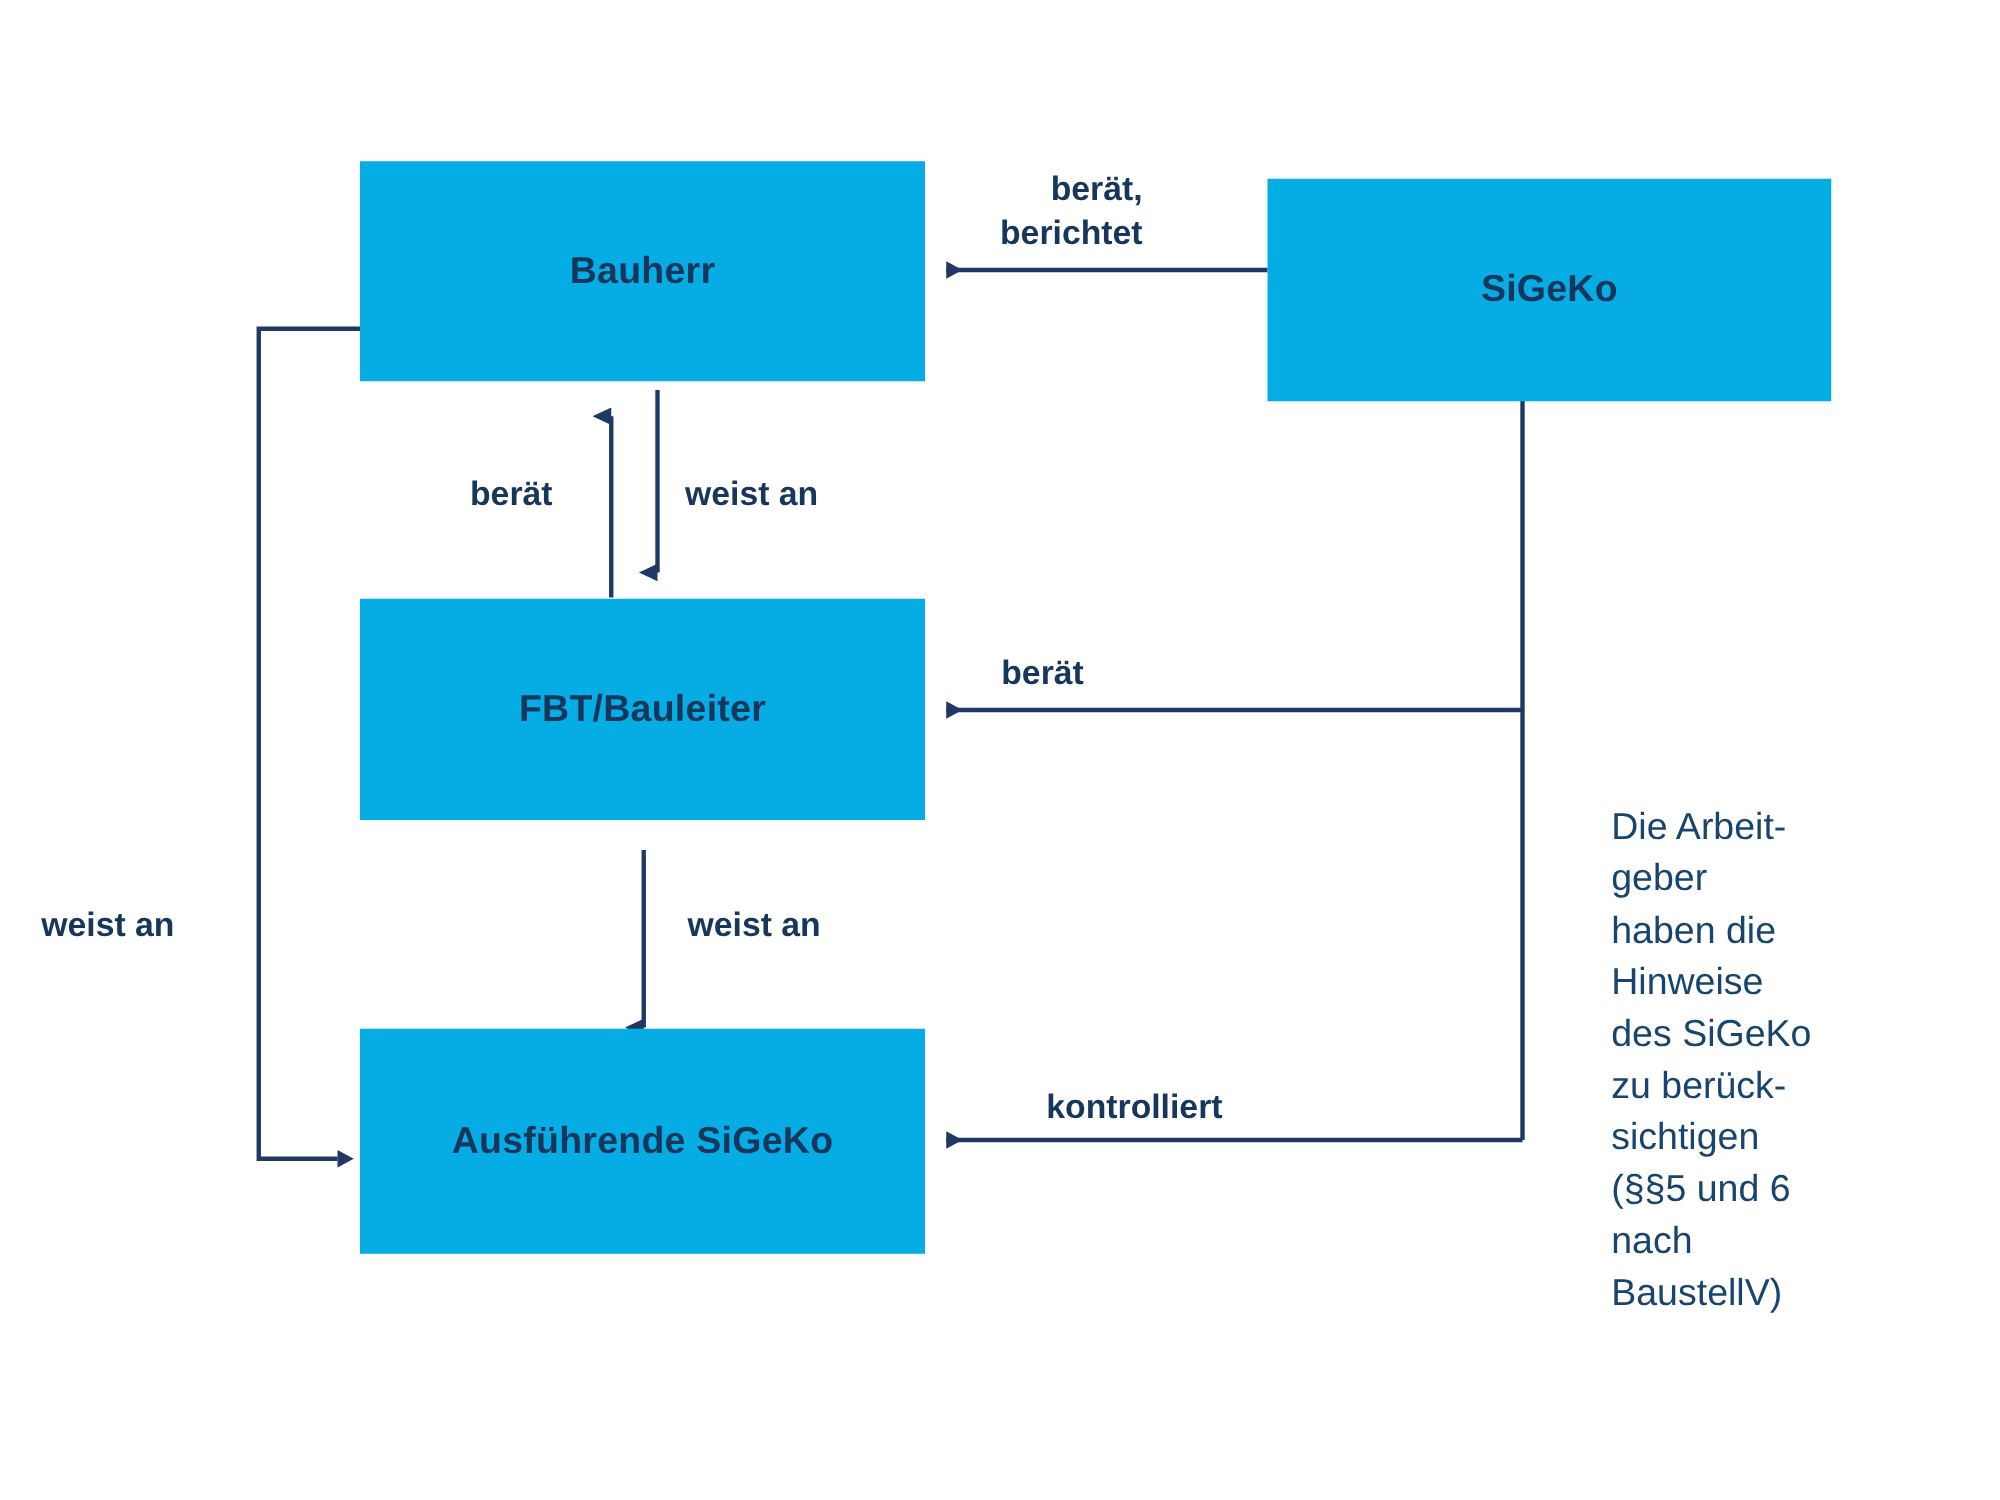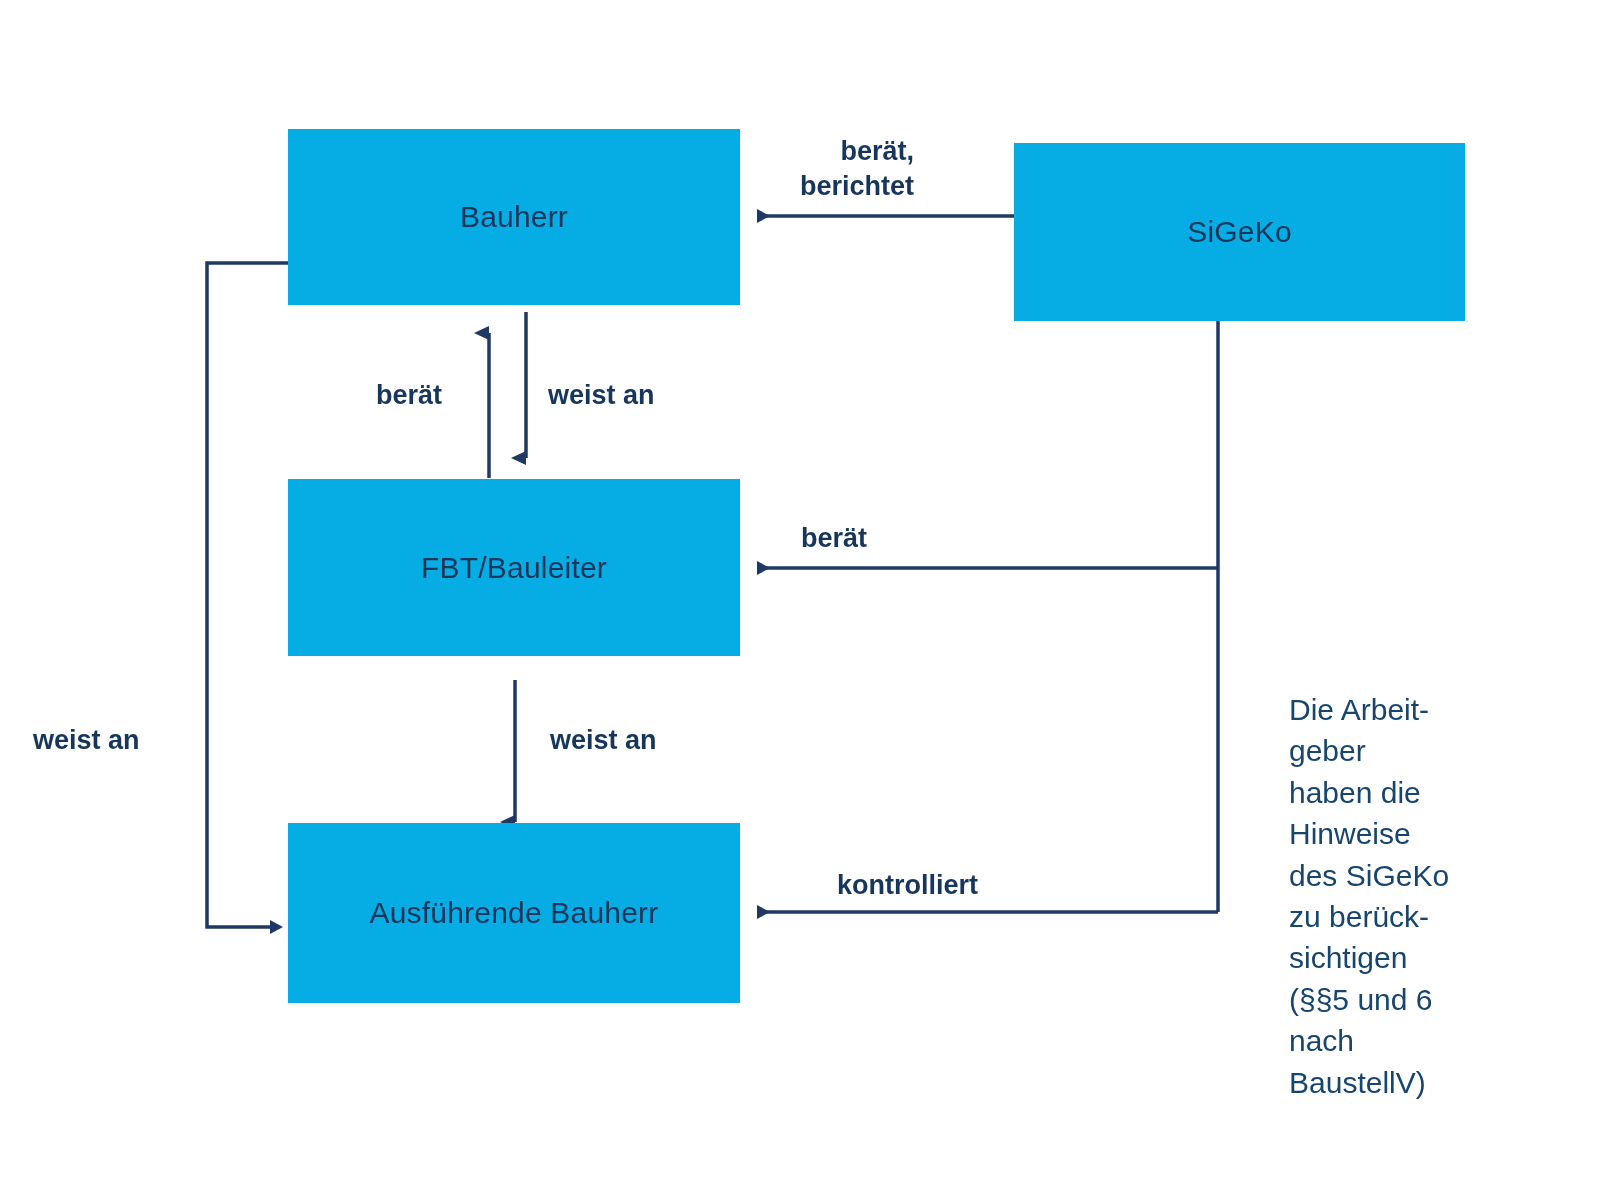--- a/index.html
+++ b/index.html
@@ -19,41 +19,40 @@
   }
   .box {
     position: absolute;
     background: #06ACE4;
     display: flex;
     align-items: center;
     justify-content: center;
   }
   .box-label {
     color: #16365C;
-    font-weight: normal;
+    font-weight: bold;
     font-size: 30px;
     letter-spacing: 0.2px;
     text-align: left;
   }
   .edge-label {
     position: absolute;
     color: #16365C;
     font-weight: bold;
     font-size: 27px;
     line-height: 1.28;
     white-space: pre-line;
   }
   .note {
     position: absolute;
     color: #17456E;
     font-weight: normal;
     font-size: 30px;
     line-height: 1.38;
     white-space: pre-line;
-    margin-top: 48px;
   }
   svg.wires {
     position: absolute;
     left: 0;
     top: 0;
     width: 1600px;
     height: 1200px;
     pointer-events: none;
   }
 </style>
@@ -101,21 +100,21 @@
 
   <div class="box" style="left:1014px; top:143px; width:451px; height:178px;">
     <span class="box-label">SiGeKo</span>
   </div>
 
   <div class="box" style="left:288px; top:479px; width:452px; height:177px;">
     <span class="box-label">FBT/Bauleiter</span>
   </div>
 
   <div class="box" style="left:288px; top:823px; width:452px; height:180px;">
-    <span class="box-label">Ausführende Bauherr</span>
+    <span class="box-label">Ausführende SiGeKo</span>
   </div>
 
   <div class="edge-label" style="left:800px; top:134px; text-align:right;">berät,
 berichtet</div>
 
   <div class="edge-label" style="left:376px; top:378px;">berät</div>
 
   <div class="edge-label" style="left:548px; top:378px;">weist an</div>
 
   <div class="edge-label" style="left:801px; top:521px;">berät</div>

